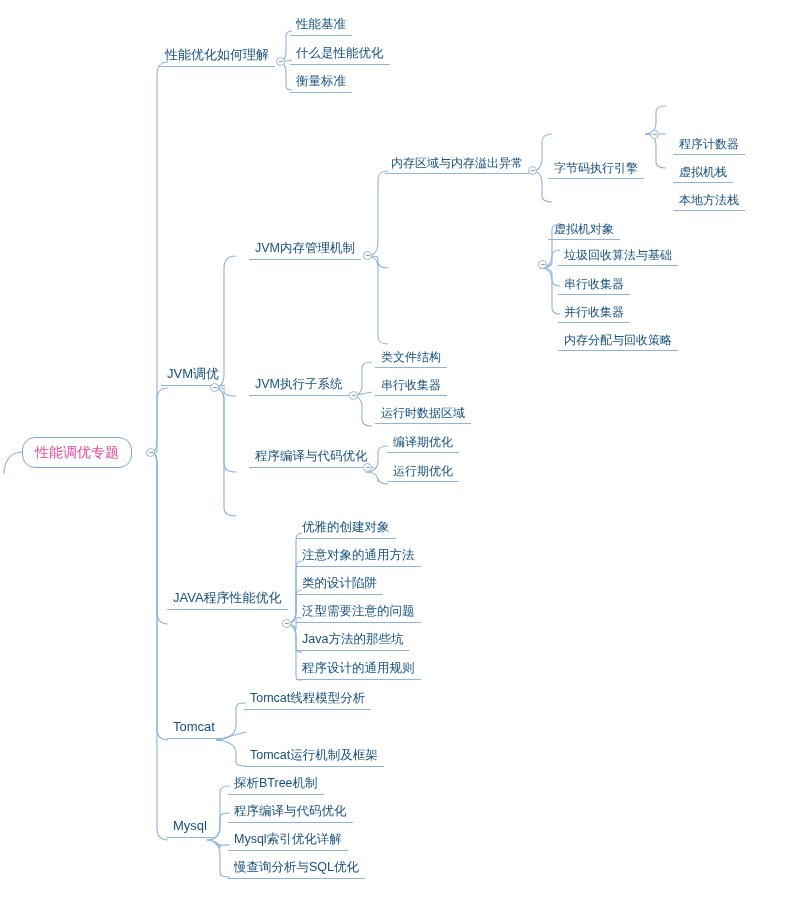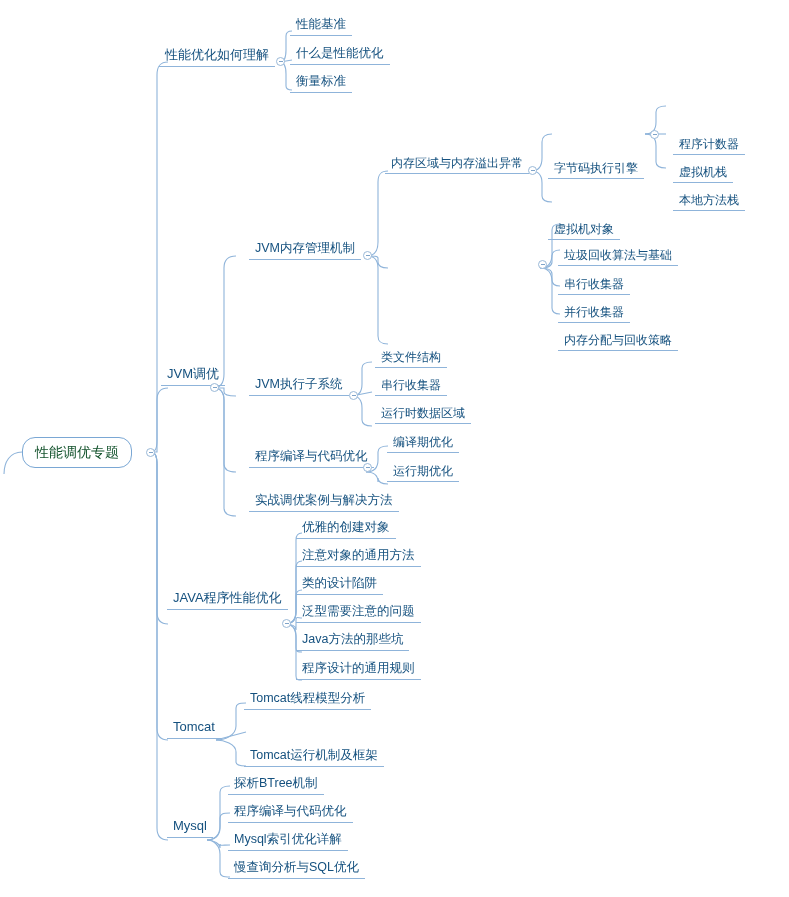--- a/index.html
+++ b/index.html
@@ -35,21 +35,21 @@
     display: inline-block;
     white-space: nowrap;
   }
   
   .node.root {
     border: 1px solid #7aa7d4;
     border-radius: 13px;
     background: #ffffff;
     padding: 6px 12px;
     font-size: 14px;
-    color: #14532d;
+    color: #ec4899;
   }
   
   .node.branch {
     border-bottom: 1px solid #8fb4da;
     padding: 1px 6px 3px 6px;
     font-size: 13px;
     color: #15517f;
     background: transparent;
   }
   .node.lv2 { font-size: 12.5px; }
@@ -231,23 +231,20 @@
   </div>
   <span class="toggle" style="left:363px; top:463px;"></span>
 
   <div class="node branch lv3" style="left:387px; top:434px;">
     <span class="label">编译期优化</span>
   </div>
   <div class="node branch lv3" style="left:387px; top:463px;">
     <span class="label">运行期优化</span>
   </div>
 
-  <div class="node branch lv2" style="left:249px; top:492px;">
-    <span class="label">实战调优案例与解决方法</span>
-  </div>
 
   <div class="node branch" style="left:167px; top:589px;">
     <span class="label">JAVA程序性能优化</span>
   </div>
   <span class="toggle" style="left:282px; top:619px;"></span>
 
   <div class="node branch lv2" style="left:296px; top:519px;">
     <span class="label">优雅的创建对象</span>
   </div>
   <div class="node branch lv2" style="left:296px; top:547px;">

